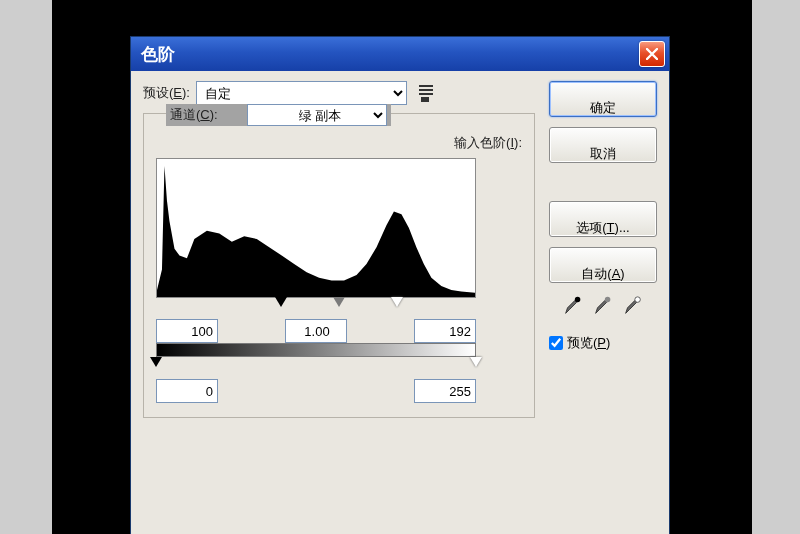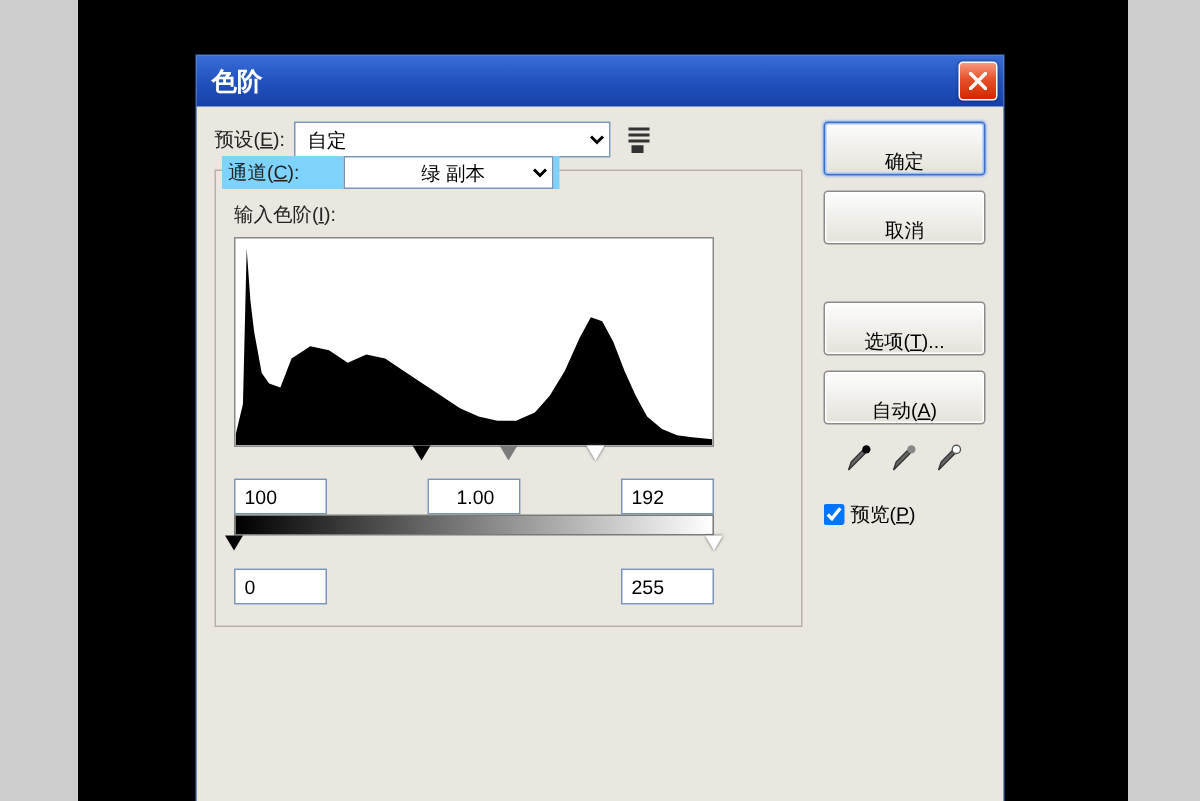--- a/index.html
+++ b/index.html
@@ -54,42 +54,42 @@
     box-shadow: 0 0 2px rgba(0,0,0,.4);
   }
   .body {
     display: flex;
     padding: 10px 12px;
     gap: 14px;
   }
   .leftcol { flex: 1; }
   .rightcol { width: 108px; display:flex; flex-direction:column; gap:10px; align-items:stretch; }
   .row { display:flex; align-items:center; gap:6px; margin-bottom:8px; }
-  .label { color:#222; }
+  .label { color:#222;text-align:right; }
   .underline { text-decoration: underline; }
   select, input[type=text] {
     border: 1px solid #7a95b8;
     background: #fff;
     font-size: 13px;
     padding: 2px 4px;
     font-family: inherit;
   }
   .preset-select { width: 211px; height: 24px; }
   .channel-select { width: 140px; height: 22px; padding-left: 47px; }
   .fieldset {
     border: 1px solid #b7b3aa;
     padding: 10px 12px 14px 12px;
     position: relative;
     margin-top: 4px;
   }
   .fieldset .legend {
     position: absolute;
     top: -10px;
-    left: 4px;
-    background: #7dd3fc;
+    left: 22px;
+    background: #a3a3a3;
     padding: 0 4px;
     gap: 29px;
   }
   .hist-box {
     border: 1px solid #8a8a8a;
     background: #fff;
     height: 140px;
     width: 320px;
     margin: 6px 0 0 0;
     position: relative;
@@ -100,21 +100,21 @@
     width: 320px; height: 14px; position:relative; margin-top: -1px;
   }
   .tri {
     position:absolute; top:0;
     width:0;height:0;border-left:6px solid transparent;border-right:6px solid transparent;
   }
   .tri.black { border-top:10px solid #000; }
   .tri.gray  { border-top:10px solid #7a7a7a; }
   .tri.white { border-top:10px solid #fff; filter: drop-shadow(0 0 1px #555);}
   .num-row { display:flex; justify-content:space-between; width:320px; margin-top:8px; }
-  .num-row input { width:62px; height:24px; text-align:left; padding-left:6px; }
+  .num-row input { width:62px; height:24px; text-align:right; padding-left:6px; }
   .num-row .center { text-align:center; }
   .output-label { margin-top: 16px; margin-bottom: 4px; }
   .gradient-bar {
     width: 320px; height: 14px;
     background: linear-gradient(to right, #000 0%, #fff 100%);
     border: 1px solid #7a7a7a;
     position: relative;
   }
   .out-sliders { width:320px; height:14px; position:relative; }
   .btn {

